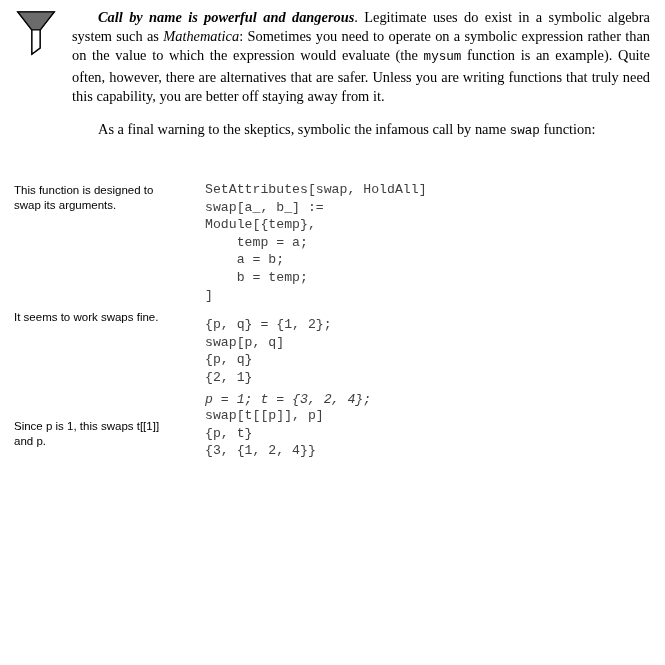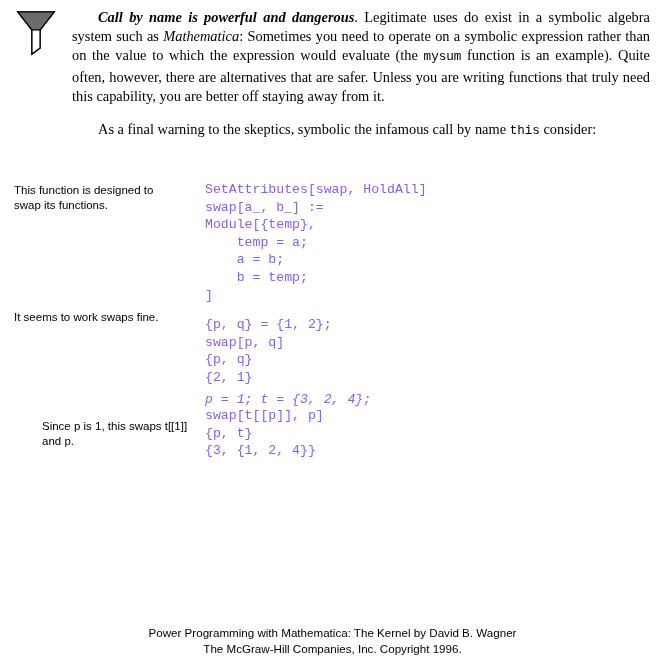--- a/index.html
+++ b/index.html
@@ -63,32 +63,32 @@
     width: 150px;
     color: #000;
   }
   .code {
     position: absolute;
     left: 205px;
     font-family: "Liberation Mono", monospace;
     font-size: 13.2px;
     line-height: 17.6px;
     white-space: pre;
-    color: #8b5cf6;
+    color: #404040;
   }
 
   .blk1-note { left: 14px; top: 183px; }
   .blk1-code { top: 181px; }
 
   .blk2-note { left: 14px; top: 310px; }
   .blk2-code { top: 316px; }
 
   .blk3-code { top: 391px; font-style: italic; }
 
-  .blk4-note { left: 14px; top: 419px; margin-left: 28px; }
+  .blk4-note { left: 14px; top: 419px; }
   .blk4-code { top: 407px; }
 
   
   .footer {
     position: absolute;
     left: 0;
     top: 625px;
     width: 665px;
     text-align: center;
     font-family: "Liberation Sans", sans-serif;
@@ -105,24 +105,24 @@
   <div class="warn-icon">
     <svg width="44" height="48" viewBox="0 0 44 48" xmlns="http://www.w3.org/2000/svg">
       <polygon points="4,4 40,4 26,22 26,40 18,46 18,22" fill="#4a4a4a" stroke="#000000" stroke-width="1.6"></polygon>
       <polygon points="4,4 40,4 26,22 18,22" fill="#6b6b6b" stroke="#000000" stroke-width="1.2"></polygon>
       <polygon points="18,22 26,22 26,40 18,46" fill="#ffffff" stroke="#000000" stroke-width="1.2"></polygon>
     </svg>
   </div>
 
   <div class="intro">
     <p><span class="bi">Call by name is powerful and dangerous</span><span>. Legitimate uses do exist in a symbolic algebra system such as </span><span class="it">Mathematica</span><span>: Sometimes you need to operate on a symbolic expression rather than on the value to which the expression would evaluate (the </span><span class="mono-in">mysum</span><span> function is an example). Quite often, however, there are alternatives that are safer. Unless you are writing functions that truly need this capability, you are better off staying away from it.</span></p>
-    <p><span>As a final warning to the skeptics, symbolic the infamous call by name </span><span class="mono-in">this</span><span> consider:</span></p>
+    <p><span>As a final warning to the skeptics, symbolic the infamous call by name </span><span class="mono-in">swap</span><span> function:</span></p>
   </div>
 
-  <div class="annot blk1-note">This function is designed to swap its functions.</div>
+  <div class="annot blk1-note">This function is designed to swap its arguments.</div>
   <div class="code blk1-code">SetAttributes[swap, HoldAll]
 swap[a_, b_] :=
 Module[{temp},
     temp = a;
     a = b;
     b = temp;
 ]</div>
 
   <div class="annot blk2-note">It seems to work swaps fine.</div>
   <div class="code blk2-code">{p, q} = {1, 2};
@@ -130,18 +130,14 @@
 {p, q}
 {2, 1}</div>
 
   <div class="code blk3-code">p = 1; t = {3, 2, 4};</div>
 
   <div class="annot blk4-note">Since p is 1, this swaps t[[1]] and p.</div>
   <div class="code blk4-code">swap[t[[p]], p]
 {p, t}
 {3, {1, 2, 4}}</div>
 
-  <div class="footer">
-    <div>Power Programming with Mathematica: The Kernel by David B. Wagner</div>
-    <div>The McGraw-Hill Companies, Inc.  Copyright 1996.</div>
-  </div>
 
 </div>
 
 </body></html>

